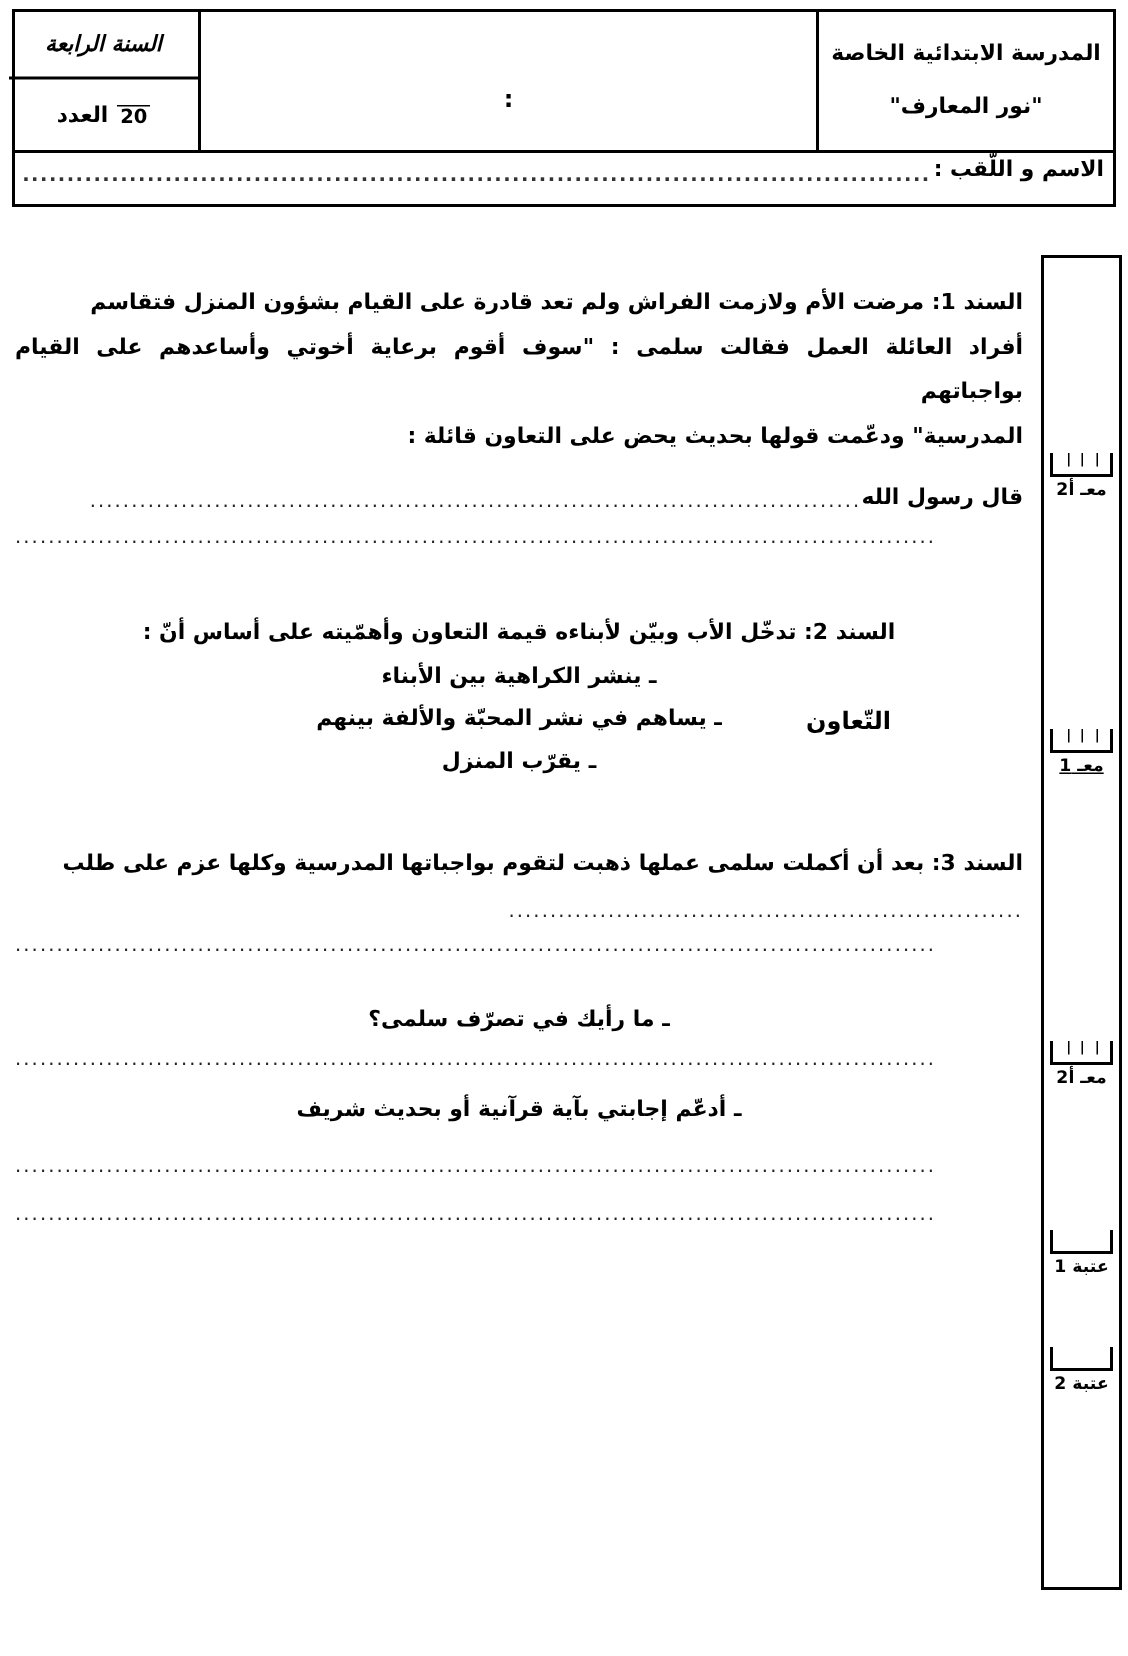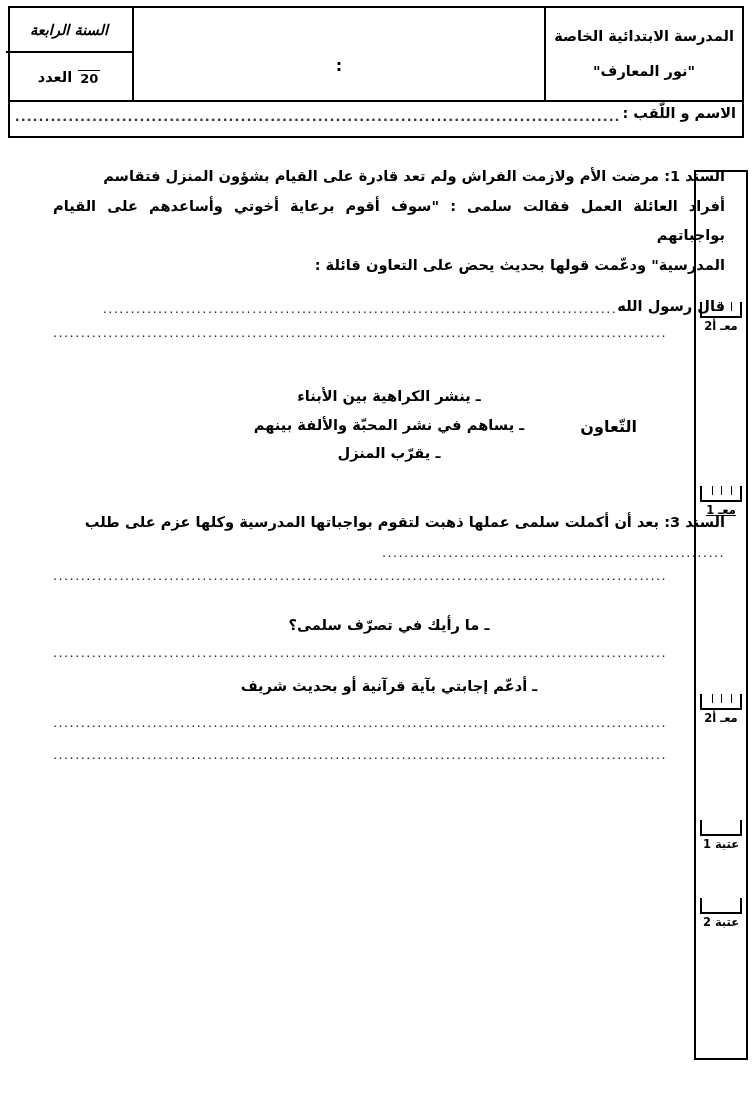--- a/index.html
+++ b/index.html
@@ -58,22 +58,22 @@
     font-size:14.5px;font-weight:700;white-space:nowrap;
   }
   .name-line .dots{
     flex:1;overflow:hidden;margin-right:2px;
     font-size:13px;letter-spacing:1px;color:#333;
     transform:translateY(3px);
   }
 
   
   .body-area{
-    position:absolute;left:10px;top:162px;width:672px;
-    font-size:14.6px;line-height:1.95;font-weight:700;margin-left:43px;
+    position:absolute;left:10px;top:188px;width:672px;
+    font-size:14.6px;line-height:1.95;font-weight:700;
   }
   .para{margin:0 0 2px 0;text-align:justify;text-align-last:right;}
   .lbl{font-weight:700;}
   .num{font-weight:700;}
   .dotline{
     font-size:13px;letter-spacing:1.4px;color:#222;
     overflow:hidden;white-space:nowrap;height:22px;
     direction:ltr;text-align:left;font-weight:400;
   }
   .spacer-sm{height:10px;}
@@ -183,20 +183,25 @@
       <span class="txt">قال رسول الله</span>
       <span class="fill">.............................................................................................</span>
     </div>
 
     <div class="dotline">...............................................................................................................</div>
   </div>
 
   <div class="spacer-lg"></div>
 
   <div>
+    <p class="q-line">
+      <span class="lbl">السند</span>
+      <span class="num">2:</span>
+      <span>تدخّل الأب وبيّن لأبناءه قيمة التعاون وأهمّيته على أساس أنّ :</span>
+    </p>
 
     <p class="list-item">ـ ينشر الكراهية بين الأبناء</p>
 
     <div class="taawun-row">
       <span class="taawun-label">التّعاون</span>
     </div>
 
     <p class="list-item">ـ يساهم في نشر المحبّة والألفة بينهم</p>
     <p class="list-item">ـ يقرّب المنزل</p>
   </div>

